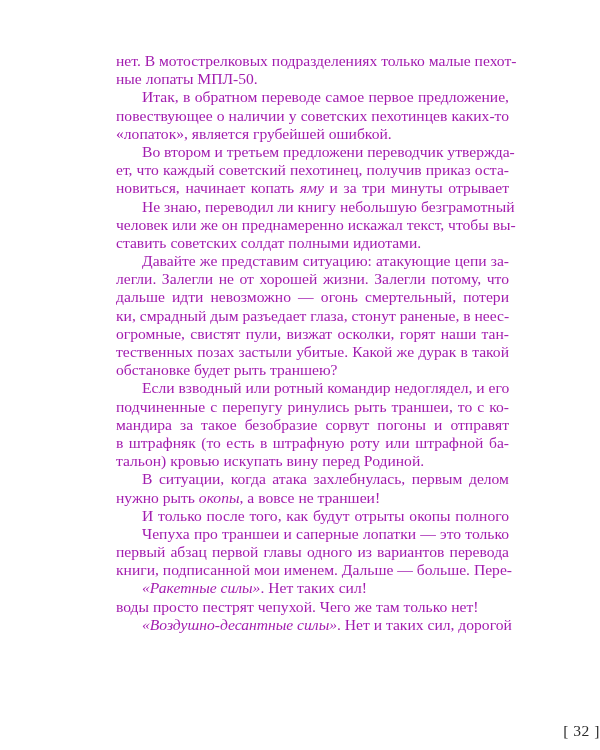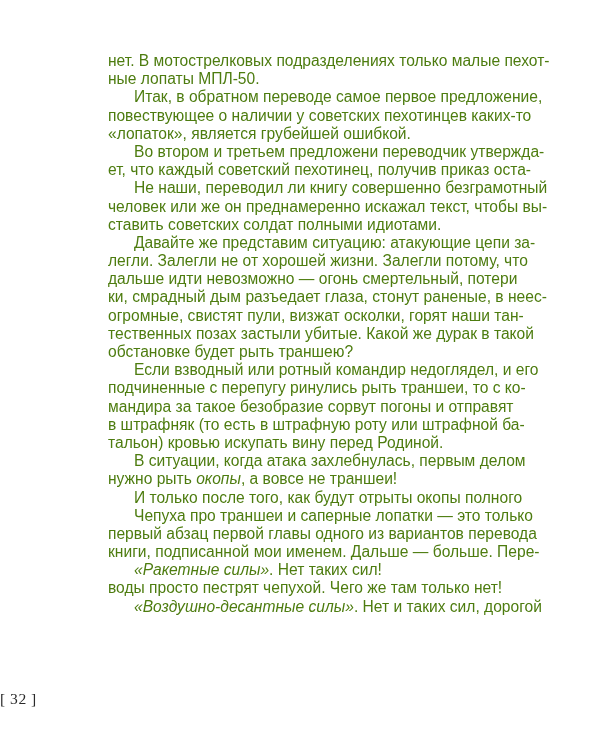--- a/index.html
+++ b/index.html
@@ -15,27 +15,27 @@
     }
     .page {
       position: absolute;
       left: 0; top: 0;
       width: 600px;
       height: 750px;
       background: #ffffff;
     }
     .text-block {
       position: absolute;
-      left: 108px;
+      left: 116px;
       top: 52px;
       width: 393px;
-      font-family: Liberation Sans, sans-serif;
+      font-family: Liberation Serif, serif;
       font-size: 15.6px;
       line-height: 18.2px;
-      color: #4d7c0f;
+      color: #a21caf;
     }
     .line {
       display: block;
       height: 18.2px;
       white-space: nowrap;
       text-align: justify;
       text-align-last: justify;
       overflow: visible;
     }
     .line.last {
@@ -45,41 +45,42 @@
     .line.indent {
       padding-left: 26px;
     }
     .line em, .line .it {
       font-style: italic;
     }
     .page-number {
       position: absolute;
       left: 0;
       width: 600px;
-      top: 690px;
-      text-align: left;
+      top: 722px;
+      text-align: right;
       font-family: "Liberation Serif", "DejaVu Serif", serif;
       font-size: 15.6px;
       color: #2a2a2a;
       letter-spacing: 0.5px;
     }
   </style>
 </head>
 <body>
 
 <div class="page">
   <div class="text-block">
     <span class="line">нет. В мотострелковых подразделениях только малые пехот-</span>
     <span class="line last">ные лопаты МПЛ-50.</span>
     <span class="line indent">Итак, в обратном переводе самое первое предложение,</span>
     <span class="line">повествующее о наличии у советских пехотинцев каких-то</span>
     <span class="line last">«лопаток», является грубейшей ошибкой.</span>
     <span class="line indent">Во втором и третьем предложени переводчик утвержда-</span>
     <span class="line">ет, что каждый советский пехотинец, получив приказ оста-</span>
-    <span class="line indent">Не наши, переводил ли книгу совершенно безграмотный</span>
+    <span class="line"><span>новиться, начинает копать </span><em>яму</em><span> и за три минуты отрывает</span></span>
+    <span class="line indent">Не знаю, переводил ли книгу небольшую безграмотный</span>
     <span class="line">человек или же он преднамеренно искажал текст, чтобы вы-</span>
     <span class="line last">ставить советских солдат полными идиотами.</span>
     <span class="line indent">Давайте же представим ситуацию: атакующие цепи за-</span>
     <span class="line">легли. Залегли не от хорошей жизни. Залегли потому, что</span>
     <span class="line">дальше идти невозможно — огонь смертельный, потери</span>
     <span class="line">ки, смрадный дым разъедает глаза, стонут раненые, в неес-</span>
     <span class="line">огромные, свистят пули, визжат осколки, горят наши тан-</span>
     <span class="line">тественных позах застыли убитые. Какой же дурак в такой</span>
     <span class="line last">обстановке будет рыть траншею?</span>
     <span class="line indent">Если взводный или ротный командир недоглядел, и его</span>

